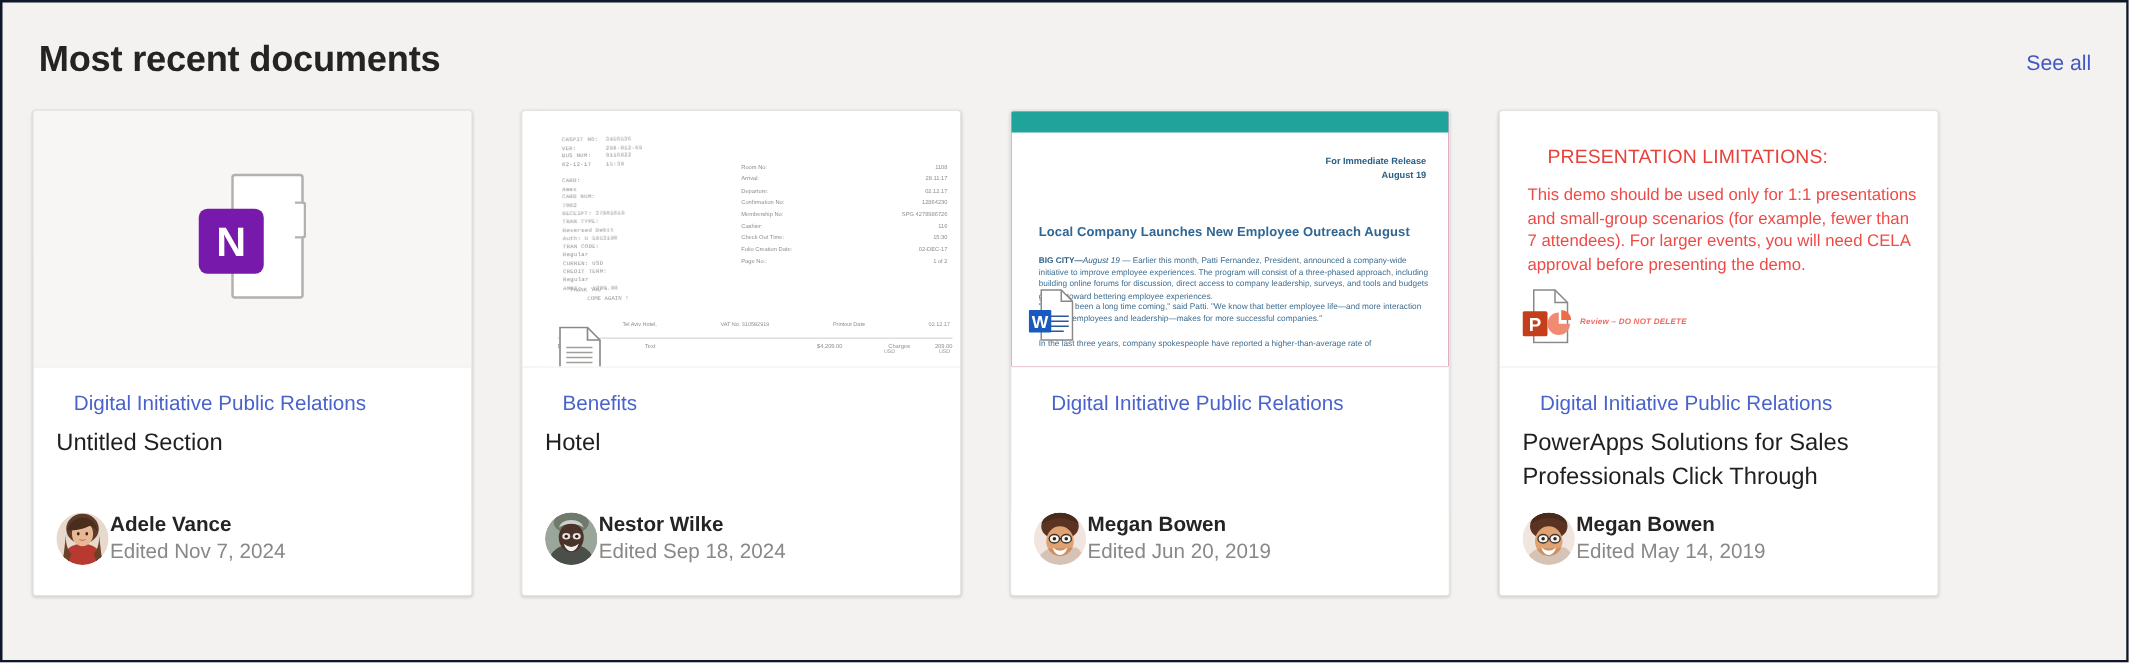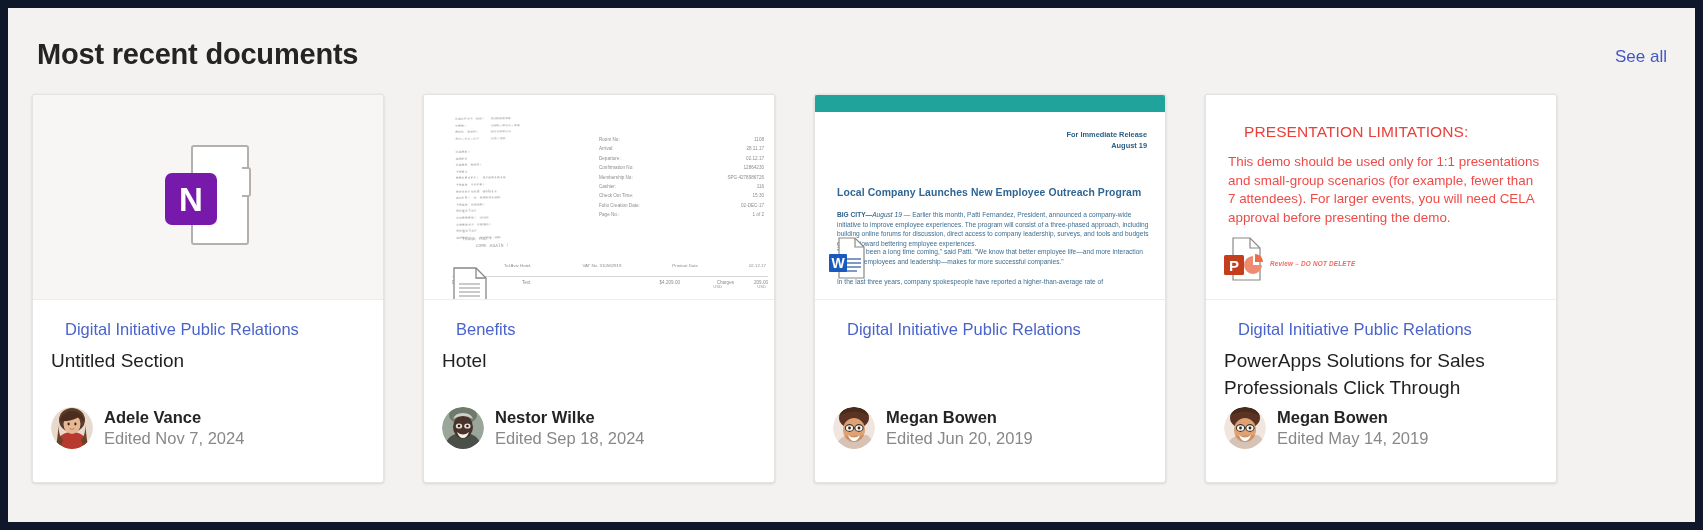--- a/index.html
+++ b/index.html
@@ -10,21 +10,21 @@
     width: 1703px;
     height: 530px;
     background: #f3f2f1;
     font-family: "Liberation Sans", sans-serif;
     overflow: hidden;
     position: relative;
   }
   .page-frame {
     position: absolute;
     inset: 0;
-    border: 8px solid #0f172a;
+    border: 2px solid #0f172a;
     box-sizing: border-box;
     background: #f3f2f1;
   }
   .inner {
     position: absolute;
     inset: 2px;
     background: #f3f2f1;
     overflow: hidden;
   }
 
@@ -354,22 +354,22 @@
   .card-doc-title {
     font-size: 19px;
     color: #201f1e;
     line-height: 27px;
     font-weight: 400;
   }
   .card-footer {
     margin-top: auto;
     display: flex;
     align-items: center;
-    gap: 11px;
-    padding-bottom: 33px;
+    gap: 1px;
+    padding-bottom: 24px;
   }
   .avatar {
     width: 42px;
     height: 42px;
     border-radius: 50%;
     flex: none;
     overflow: hidden;
     position: relative;
   }
   .meta {
@@ -567,21 +567,21 @@
     </div>
 
     <div class="card">
       <div class="preview prev-word">
         <div class="wd-page">
           <div class="wd-band"></div>
           <div class="wd-release">
             <div>For Immediate Release</div>
             <div>August 19</div>
           </div>
-          <div class="wd-head">Local Company Launches New Employee Outreach Program</div>
+          <div class="wd-head">Local Company Launches New Employee Outreach August</div>
           <div class="wd-body">
             <b>BIG CITY—</b><i>August 19</i><span> — Earlier this month, Patti Fernandez, President, announced a company-wide initiative to improve employee experiences. The program will consist of a three-phased approach, including building online forums for discussion, direct access to company leadership, surveys, and tools and budgets geared toward bettering employee experiences.</span>
           </div>
           <div class="wd-quote">"This has been a long time coming," said Patti. "We know that better employee life—and more interaction between employees and leadership—makes for more successful companies."</div>
           <div class="wd-last">In the last three years, company spokespeople have reported a higher-than-average rate of</div>
           <svg class="wd-doc-icon" viewBox="0 0 36 42">
             <path d="M10 1h16l9 9v31H10z" fill="#fff" stroke="#8a8886" stroke-width="1.2"></path>
             <path d="M26 1v9h9" fill="none" stroke="#8a8886" stroke-width="1.2"></path>
             <g stroke="#2b579a" stroke-width="1.2">
               <line x1="16" y1="22" x2="32" y2="22"></line>

